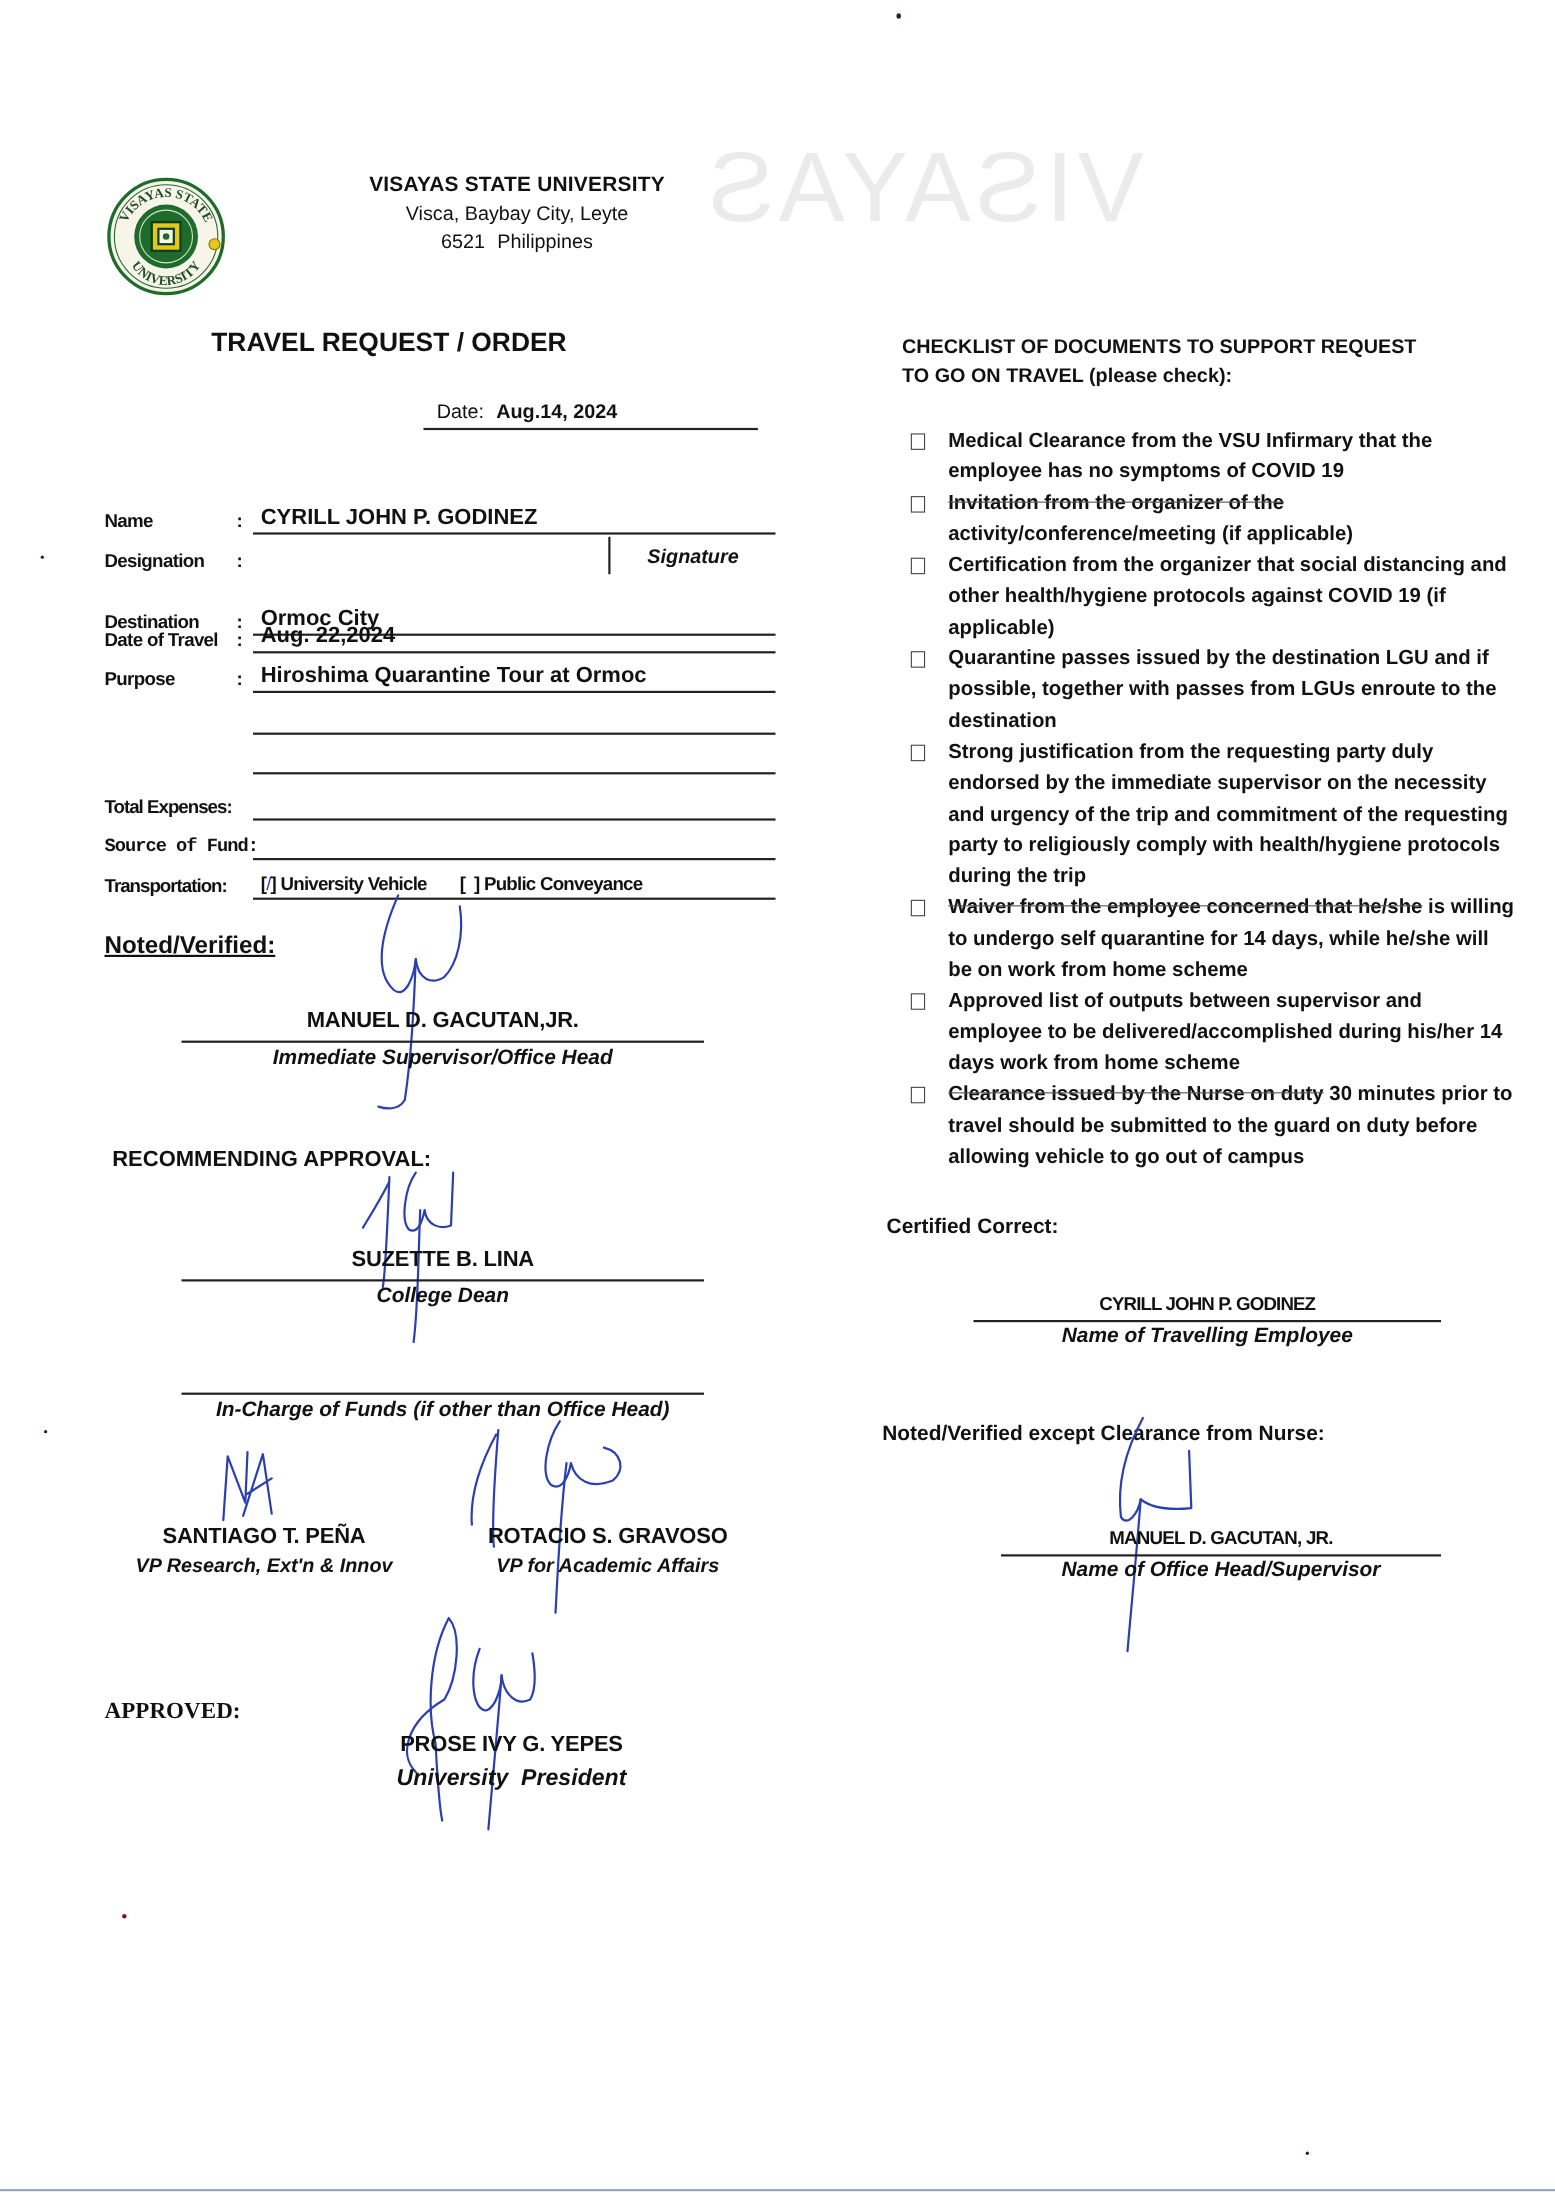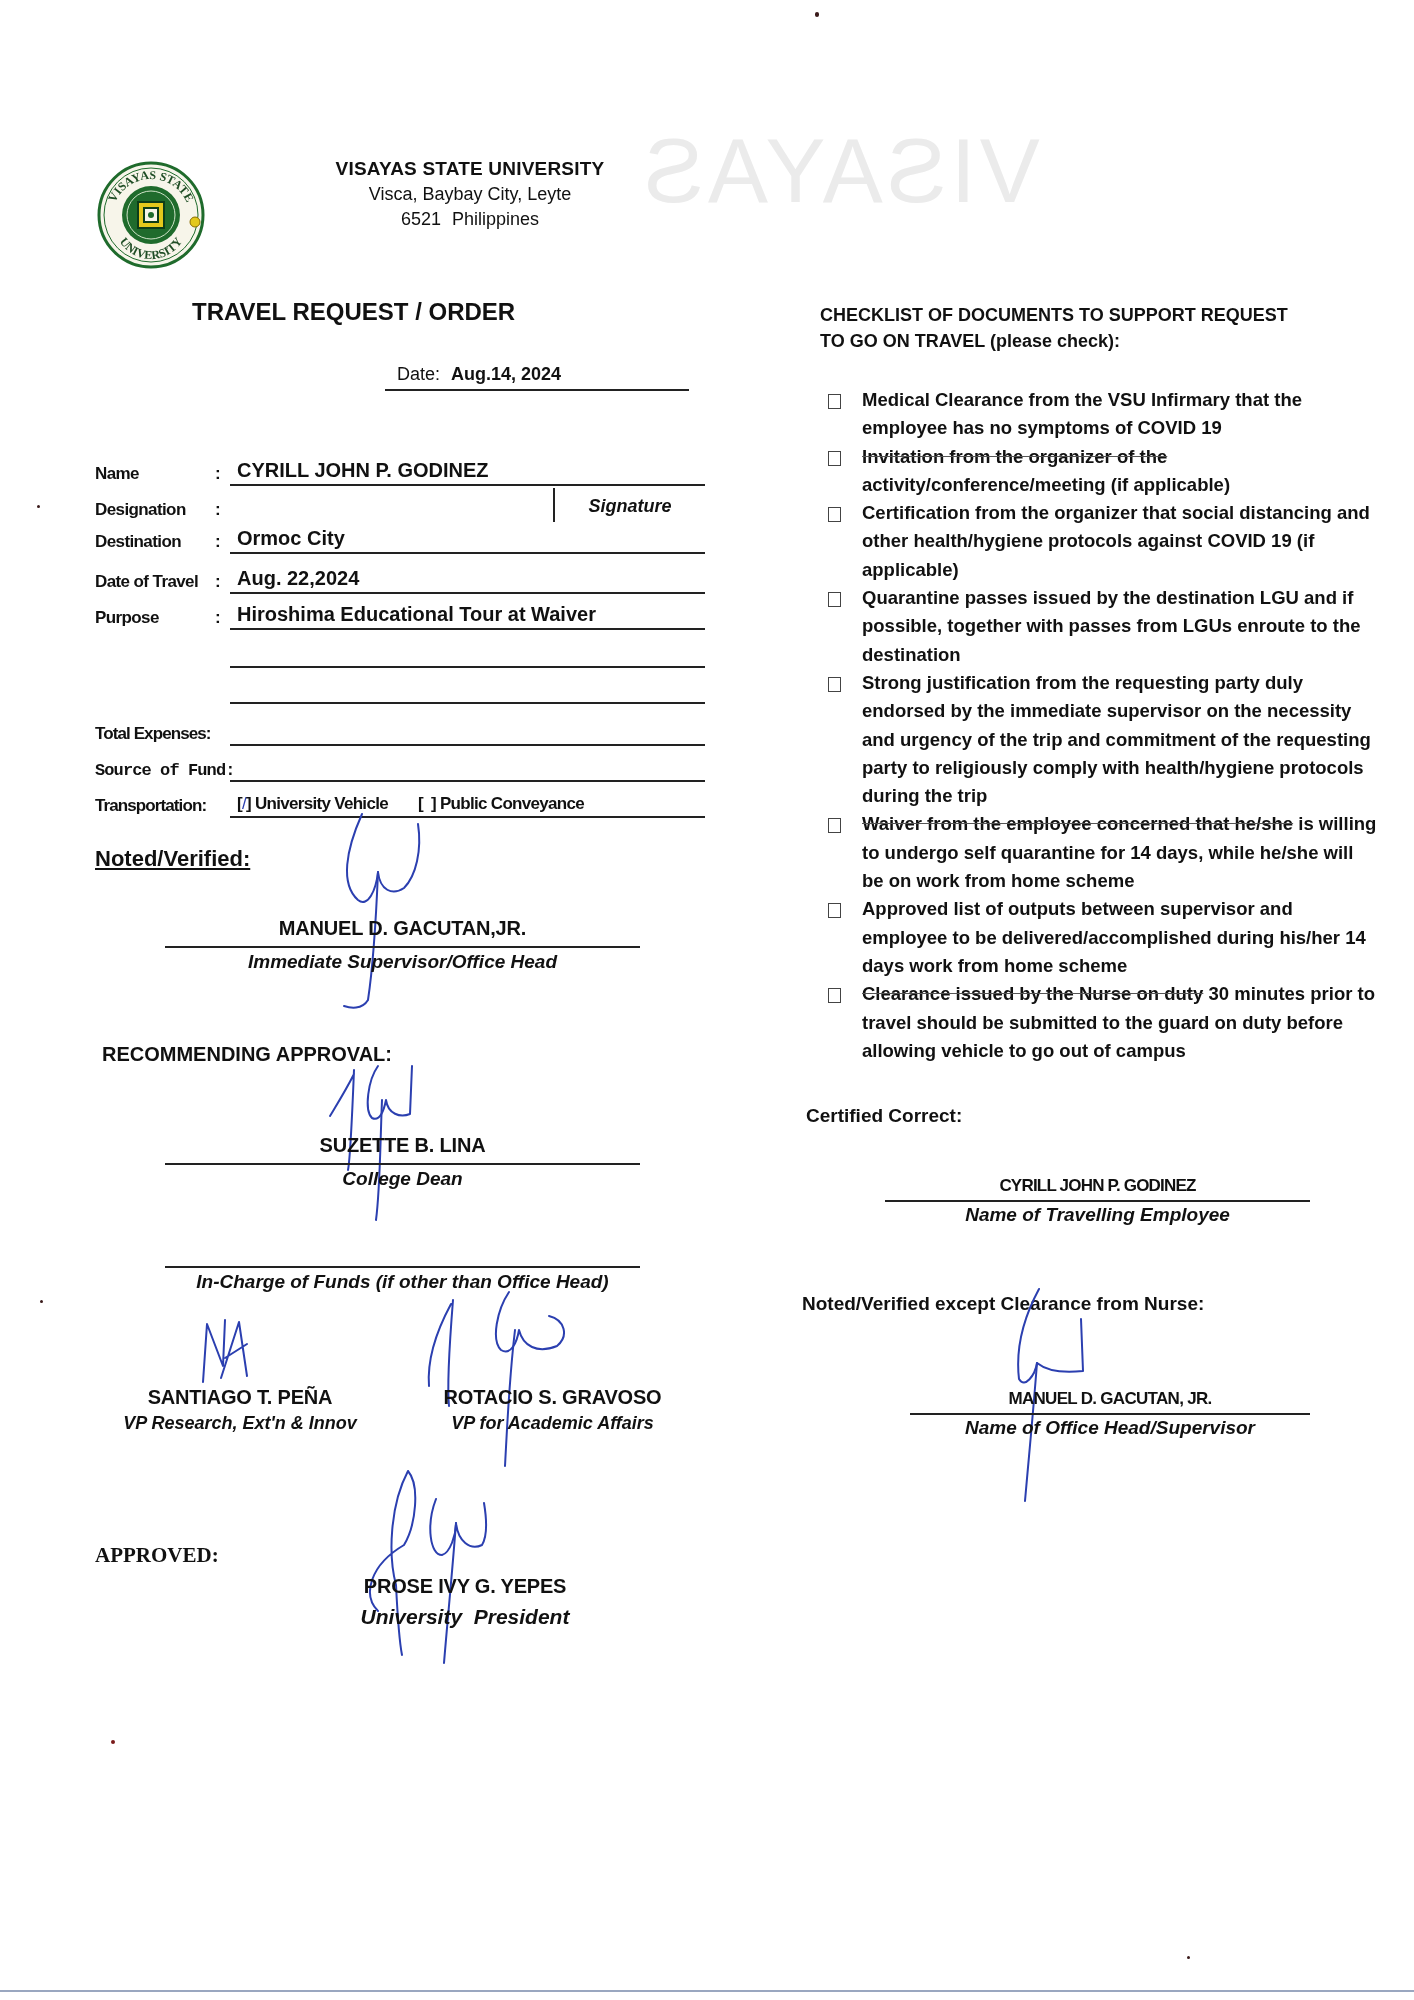--- a/index.html
+++ b/index.html
@@ -92,34 +92,34 @@
 <div class="frow" style="top:452px;">
   <span class="lbl">Name</span>
   <span class="colon">:</span>
   <span class="val">CYRILL JOHN P. GODINEZ</span>
 </div>
 <div class="frow" style="top:488px;">
   <span class="lbl">Designation</span>
   <span class="colon">:</span>
   <span id="sigbox">Signature</span>
 </div>
-<div class="frow" style="top:520px;">
+<div class="frow" style="top:544px;">
   <span class="lbl">Destination</span>
   <span class="colon">:</span>
   <span class="val">Ormoc City</span>
 </div>
 <div class="frow" style="top:560px;">
   <span class="lbl"><span>Date of Travel</span></span>
   <span class="colon">:</span>
   <span class="val">Aug. 22,2024</span>
 </div>
 <div class="frow" style="top:596px;">
   <span class="lbl">Purpose</span>
   <span class="colon">:</span>
-  <span class="val">Hiroshima Educational Tour at Waiver</span>
+  <span class="val">Hiroshima Quarantine Tour at Ormoc</span>
 </div>
 <div class="blank" style="top:666px;"></div>
 <div class="blank" style="top:702px;"></div>
 
 <div class="frow" style="top:712px; left:95px;">
   <span class="lbl" style="letter-spacing:-0.9px;">Total Expenses:</span>
   <span class="val"></span>
 </div>
 <div class="frow" style="top:748px;">
   <span class="lbl" style="letter-spacing:-0.9px;font-family:Liberation Mono, monospace;">Source of Fund:</span>

